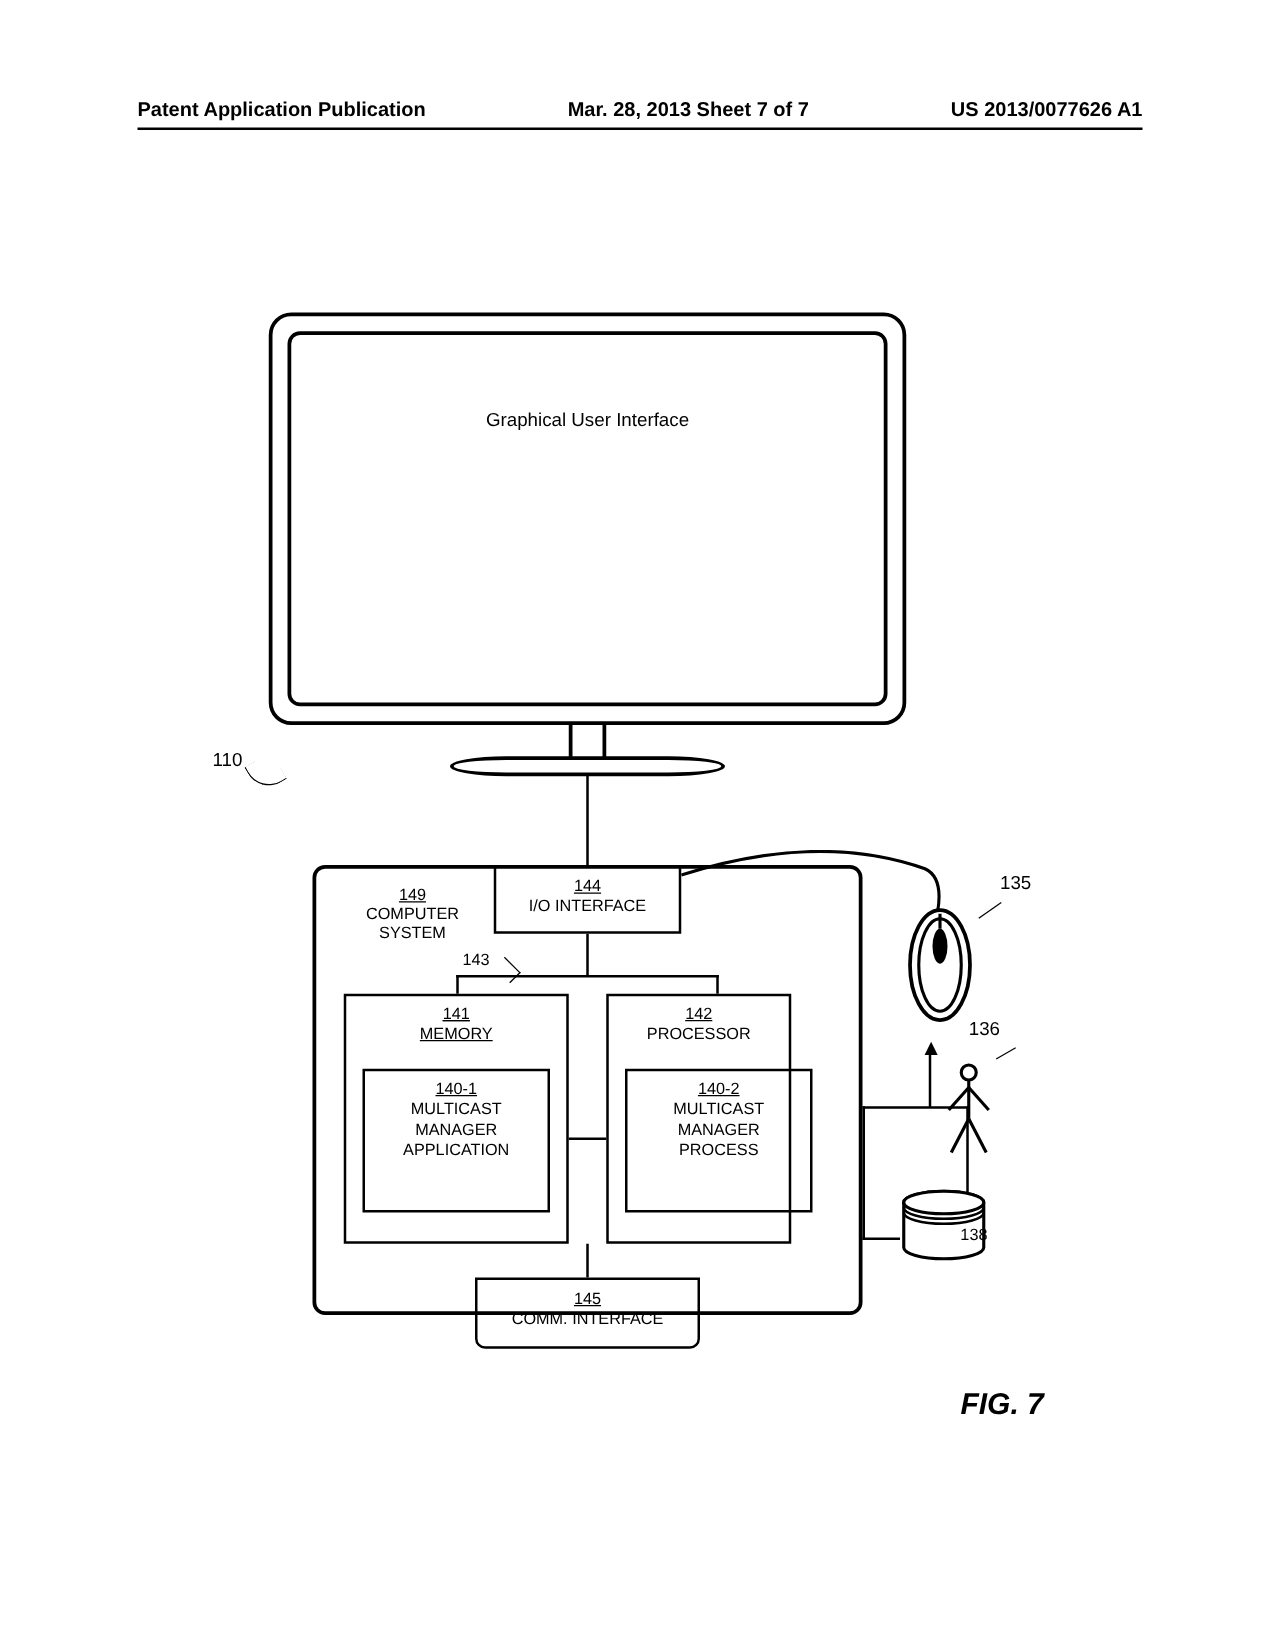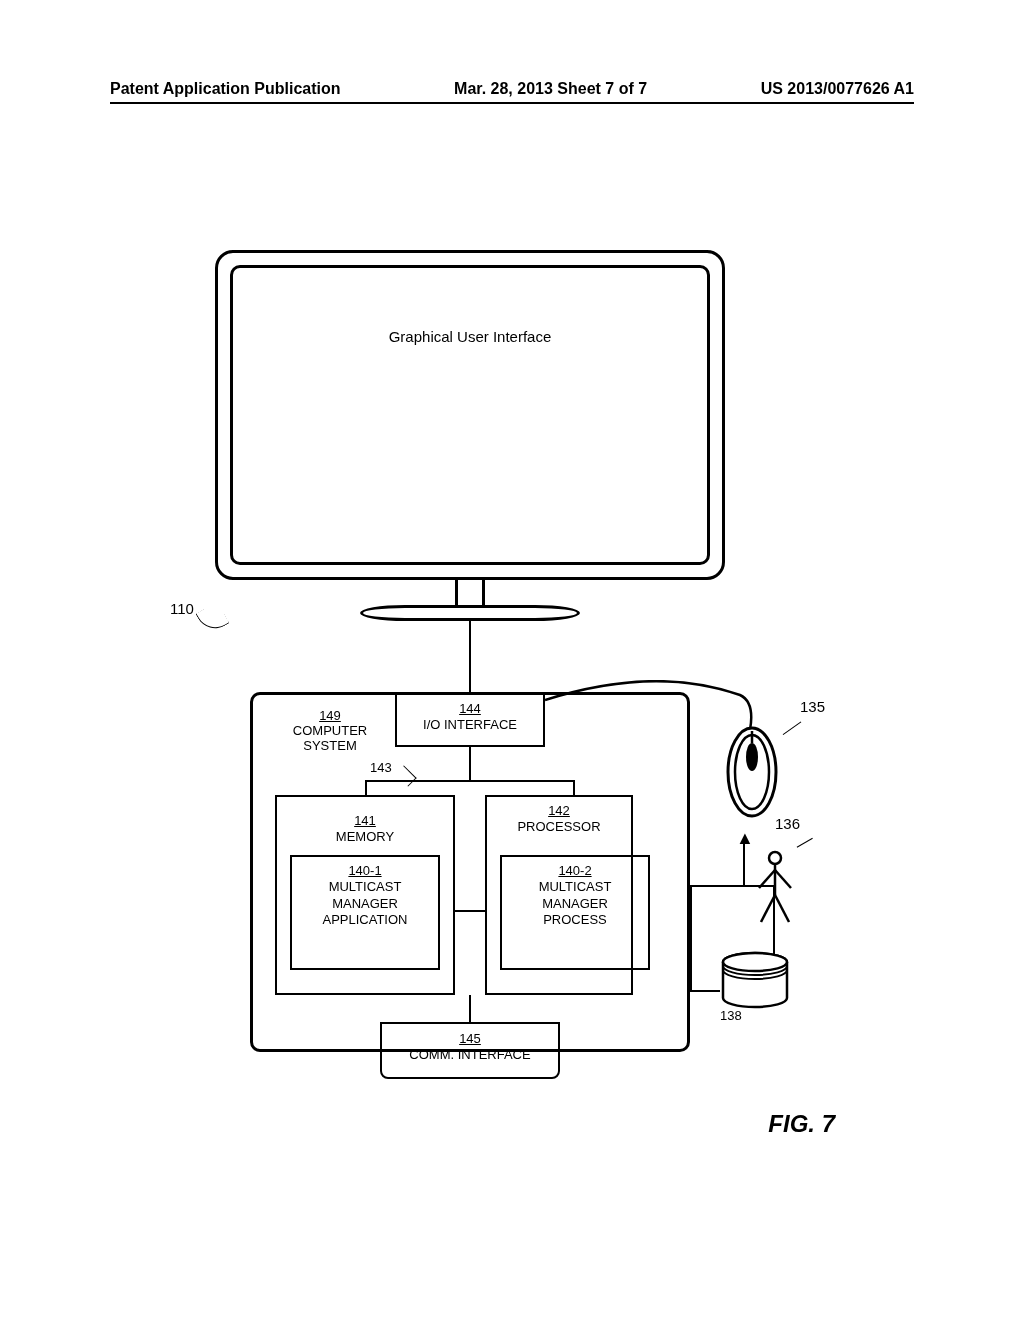--- a/index.html
+++ b/index.html
@@ -127,21 +127,21 @@
       top: 458px;
       left: 85px;
       width: 120px;
       border: none;
       text-align: center;
       font-size: 13px;
       position: absolute;
     }
     .label-149 .num { text-decoration: underline; display: block; }
     .io-box { top: 442px; left: 210px; width: 150px; height: 55px; }
-    .memory-box { top: 545px; left: 90px; width: 180px; height: 200px; padding-top: 16px; }
+    .memory-box { top: 545px; left: 90px; width: 180px; height: 200px; padding-top: 6px; text-decoration: underline; }
     .processor-box { top: 545px; left: 300px; width: 148px; height: 200px; padding-top: 6px; }
     .app-box { top: 605px; left: 105px; width: 150px; height: 115px; padding-top: 6px; }
     .process-box { top: 605px; left: 315px; width: 150px; height: 115px; padding-top: 6px; }
     .comm-box { top: 772px; left: 195px; width: 180px; height: 57px; border-radius: 0 0 8px 8px; }
     .bus-h {
       position: absolute;
       top: 530px;
       left: 180px;
       width: 210px;
       height: 2px;
@@ -251,24 +251,24 @@
     }
     .db {
       position: absolute;
       top: 700px;
       left: 535px;
       width: 70px;
       height: 60px;
     }
     .db-label {
       position: absolute;
-      top: 758px;
+      top: 730px;
       left: 535px;
       width: 70px;
-      text-align: left;
+      text-align: right;
       font-size: 13px;
     }
     .db-line-h {
       position: absolute;
       top: 740px;
       left: 505px;
       width: 30px;
       height: 2px;
       background: black;
     }

